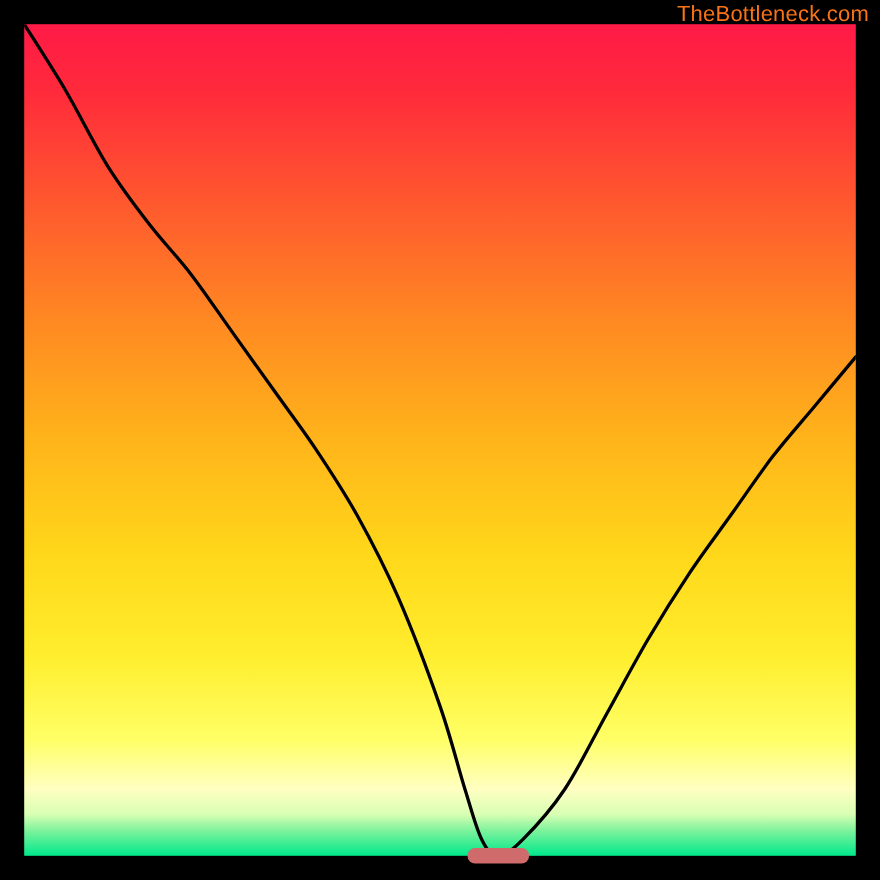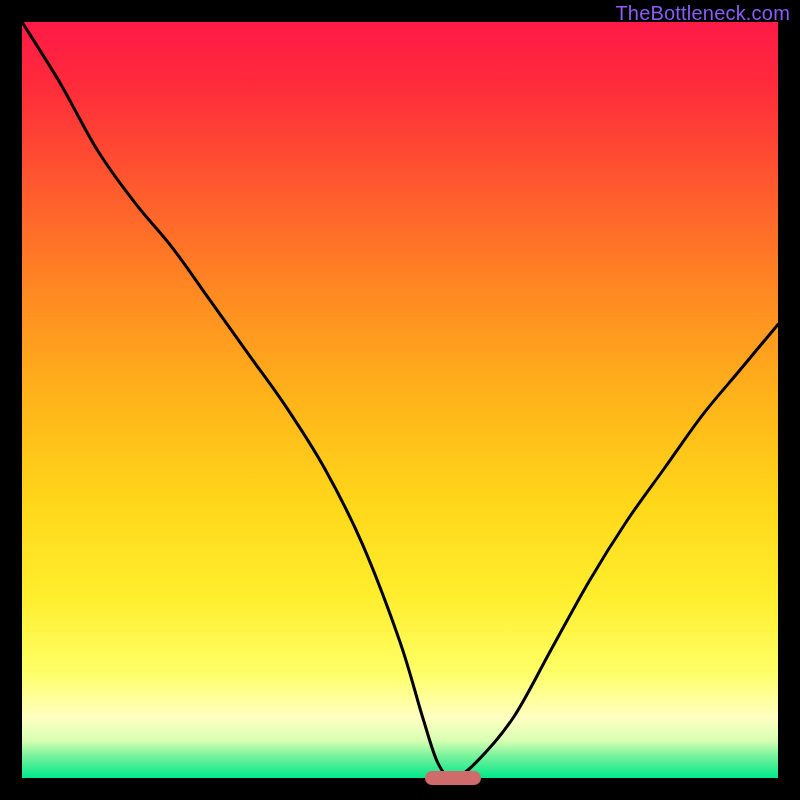--- a/index.html
+++ b/index.html
@@ -38,21 +38,21 @@
       #ffffc2 92%,
       #d9ffb3 95%,
       #7cf29c 97%,
       #00e88b 100%
     );
   }
   .watermark {
     position: absolute;
     top: 2px;
     right: 10px;
-    color: #8b5cf6;
+    color: #f97316;
     font-size: 20px;
     font-weight: 500;
     letter-spacing: 0.2px;
     user-select: none;
   }
   svg.curve {
     position: absolute;
     left: 0;
     top: 0;
     width: 756px;

